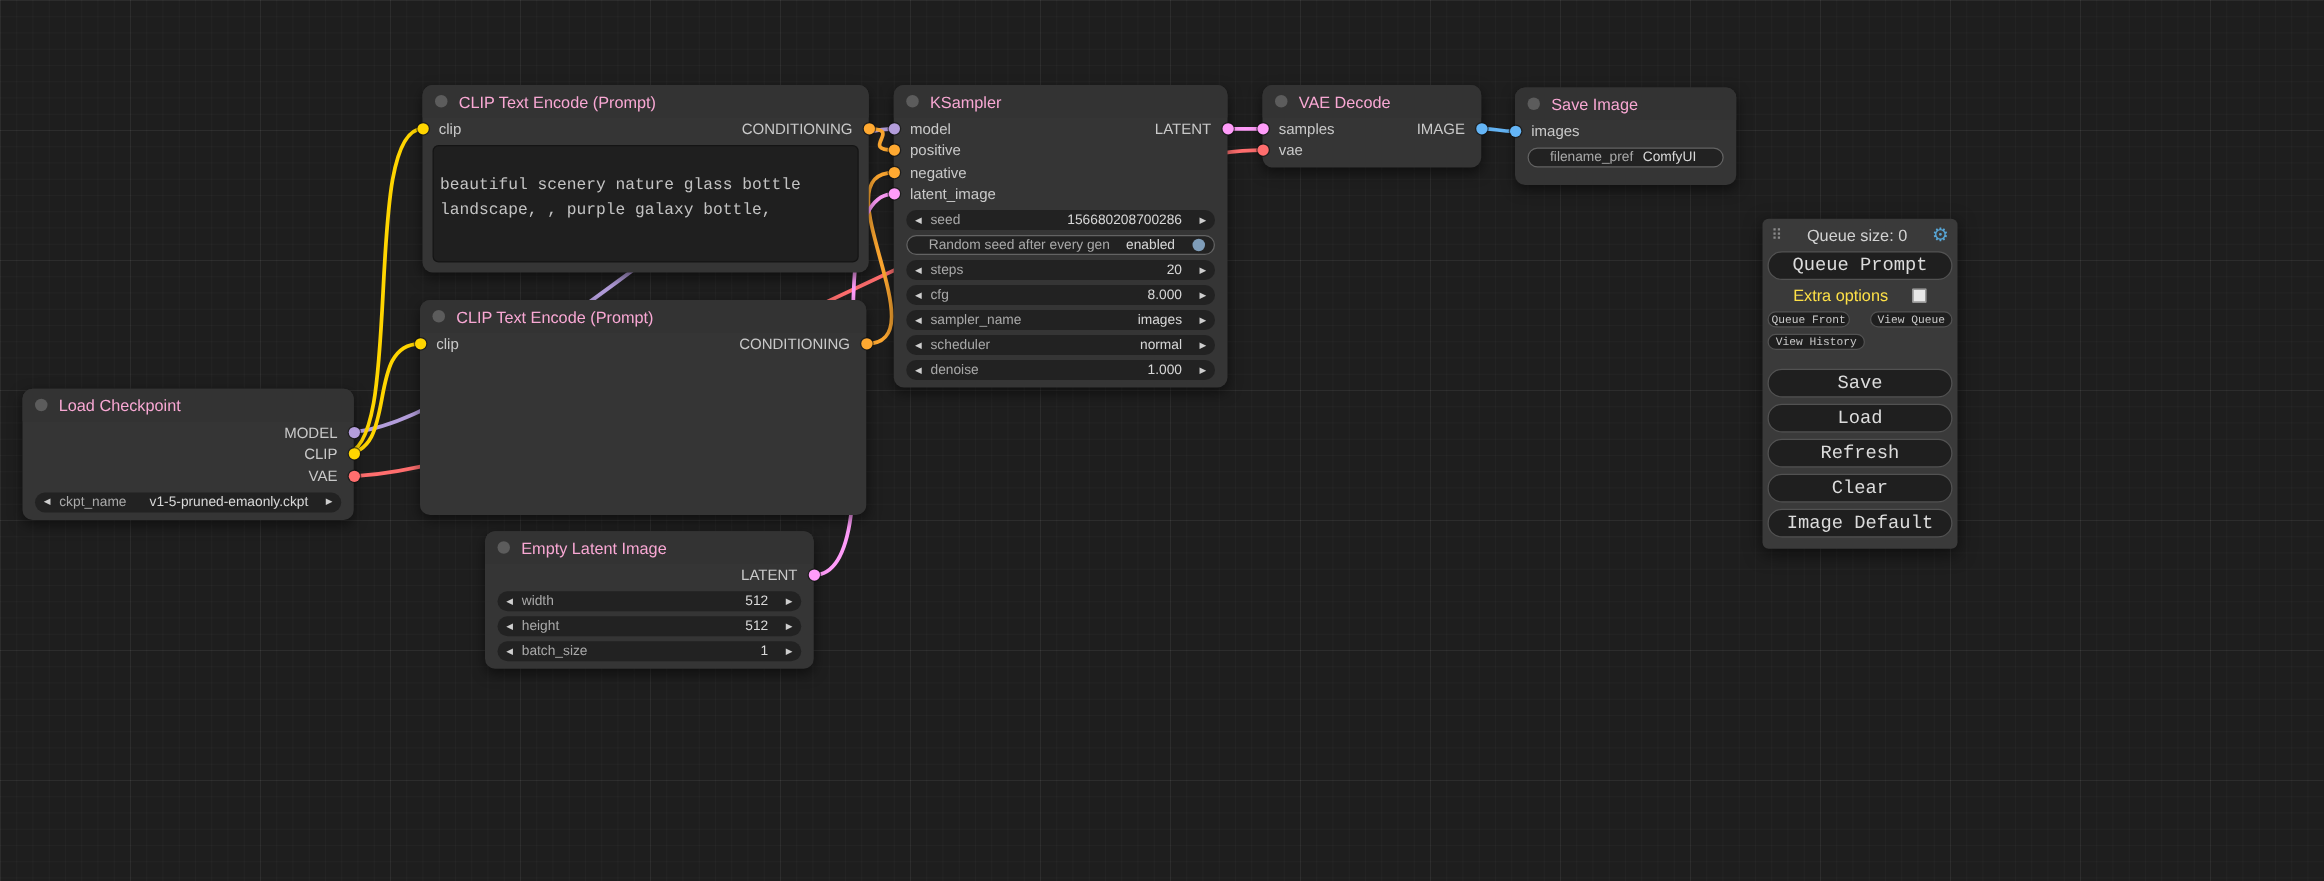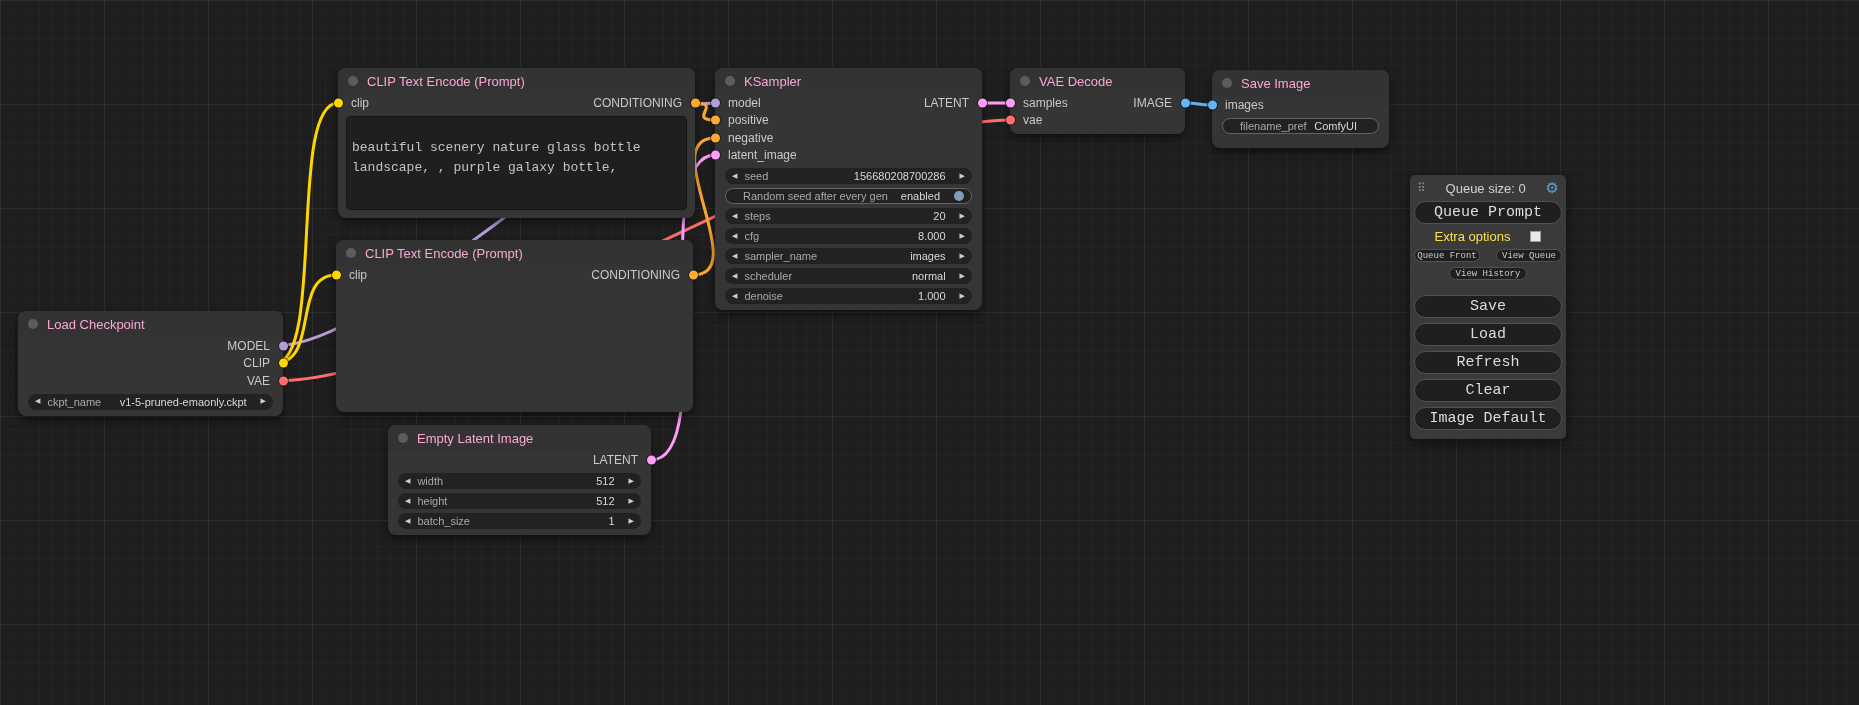--- a/index.html
+++ b/index.html
@@ -56,21 +56,21 @@
   .queue-size{flex:1;text-align:center}
   .gear{color:#58a6d6;font-size:15px;font-family:"DejaVu Sans",sans-serif;line-height:1;cursor:pointer}
   .btn{background:#1f1f1f;border:1px solid #525252;border-radius:12px;color:#dcdcdc;
     font-size:15px;height:23px;display:flex;align-items:center;justify-content:center;
     cursor:pointer;font-family:Liberation Mono, monospace}
   .btn.small{font-size:9px;height:13px;border-radius:8px;flex:1;color:#c9c9c9}
   .extra-row{display:flex;align-items:center;justify-content:center;gap:20px;
     color:#fde047;font-size:13px;height:15px}
   .checkbox{width:11px;height:11px;background:#e8e8e8;border:1px solid #9a9a9a;cursor:pointer}
   .pair-row{display:flex;gap:16px}
-  .vh-wrap{display:flex;justify-content:center}
+  .vh-wrap{display:flex;justify-content:flex-start}
   .btn.view-history{width:78px;font-size:9px;height:13px;border-radius:8px;flex:none;color:#c9c9c9}
   .menu-gap{height:5px}
 </style>
 </head>
 <body>
 
 <div id="canvas">
 
   <svg class="wires" width="1859" height="705">
     <path d="M275,346 C385,346 605,103 715,103" stroke="#b39ddb"></path>

